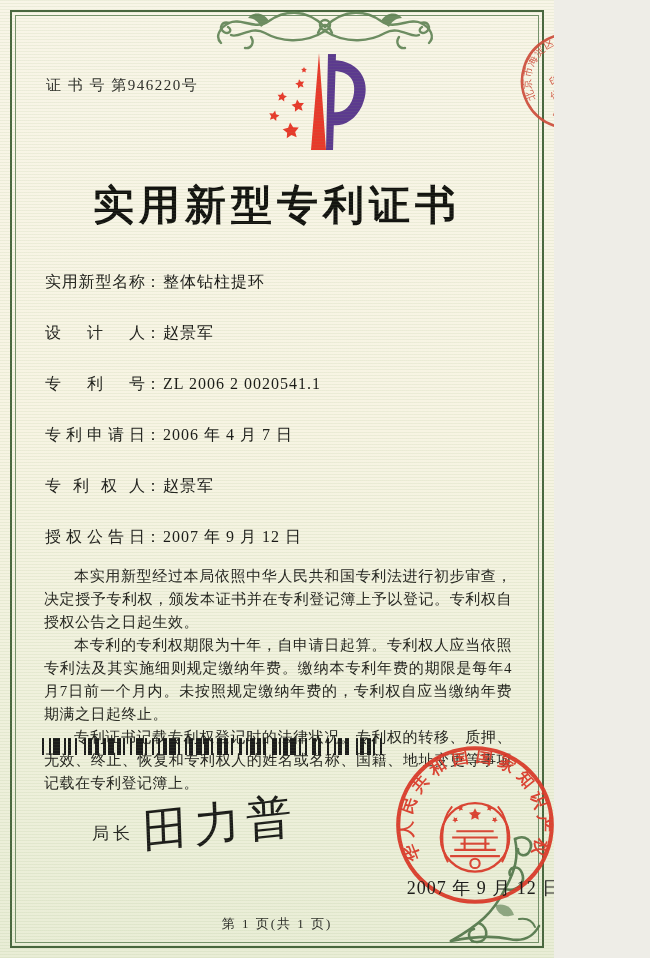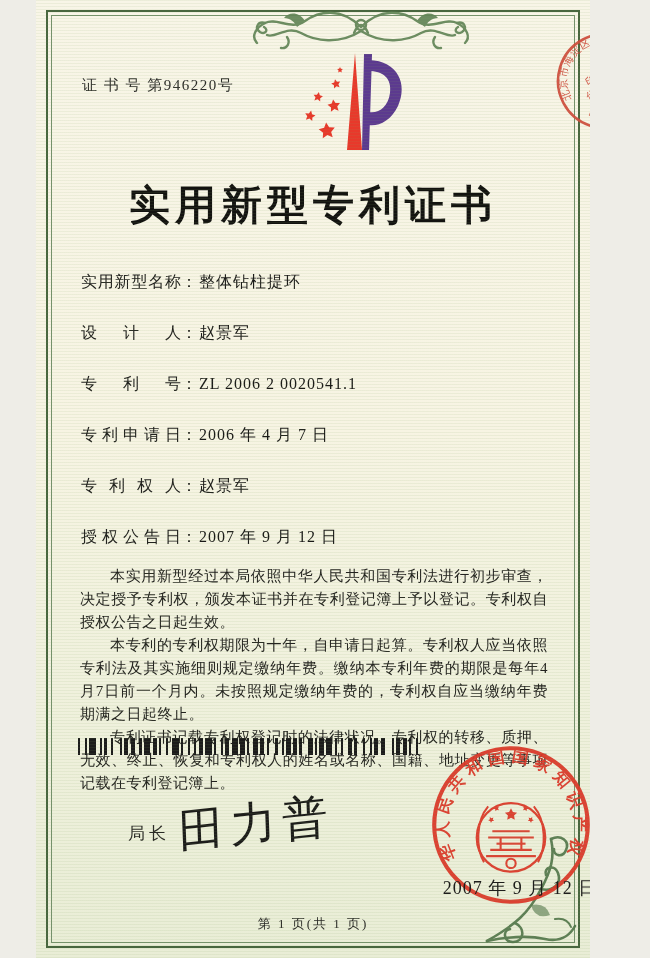--- a/index.html
+++ b/index.html
@@ -1,19 +1,19 @@
 <!DOCTYPE html>
 <html><head>
 <meta charset="utf-8">
 <style>
   html,body{margin:0;padding:0;background:#eeede7;}
   .page{
     position:relative;width:554px;height:958px;overflow:hidden;
     background:linear-gradient(180deg,#f8f5e7 0%,#f7f4e3 45%,#f0f1dd 72%,#e9edd6 100%);
-    font-family:"Liberation Serif","DejaVu Serif",serif;color:#222;margin-left:36px;
+    font-family:"Liberation Serif","DejaVu Serif",serif;color:#222;
   }
   .page::after{
     content:"";position:absolute;inset:0;pointer-events:none;
     background:repeating-linear-gradient(180deg,rgba(128,162,96,0.10) 0 1px,rgba(0,0,0,0) 1px 3px);
   }
   .border-outer{position:absolute;inset:10px;border:2px solid #48663e;pointer-events:none;}
   .border-inner{position:absolute;inset:15px;border:1px solid #74906b;pointer-events:none;}
 
   .cert-no{position:absolute;left:46px;top:76px;font-size:15px;letter-spacing:1.5px;color:#2b2b28;}
 

